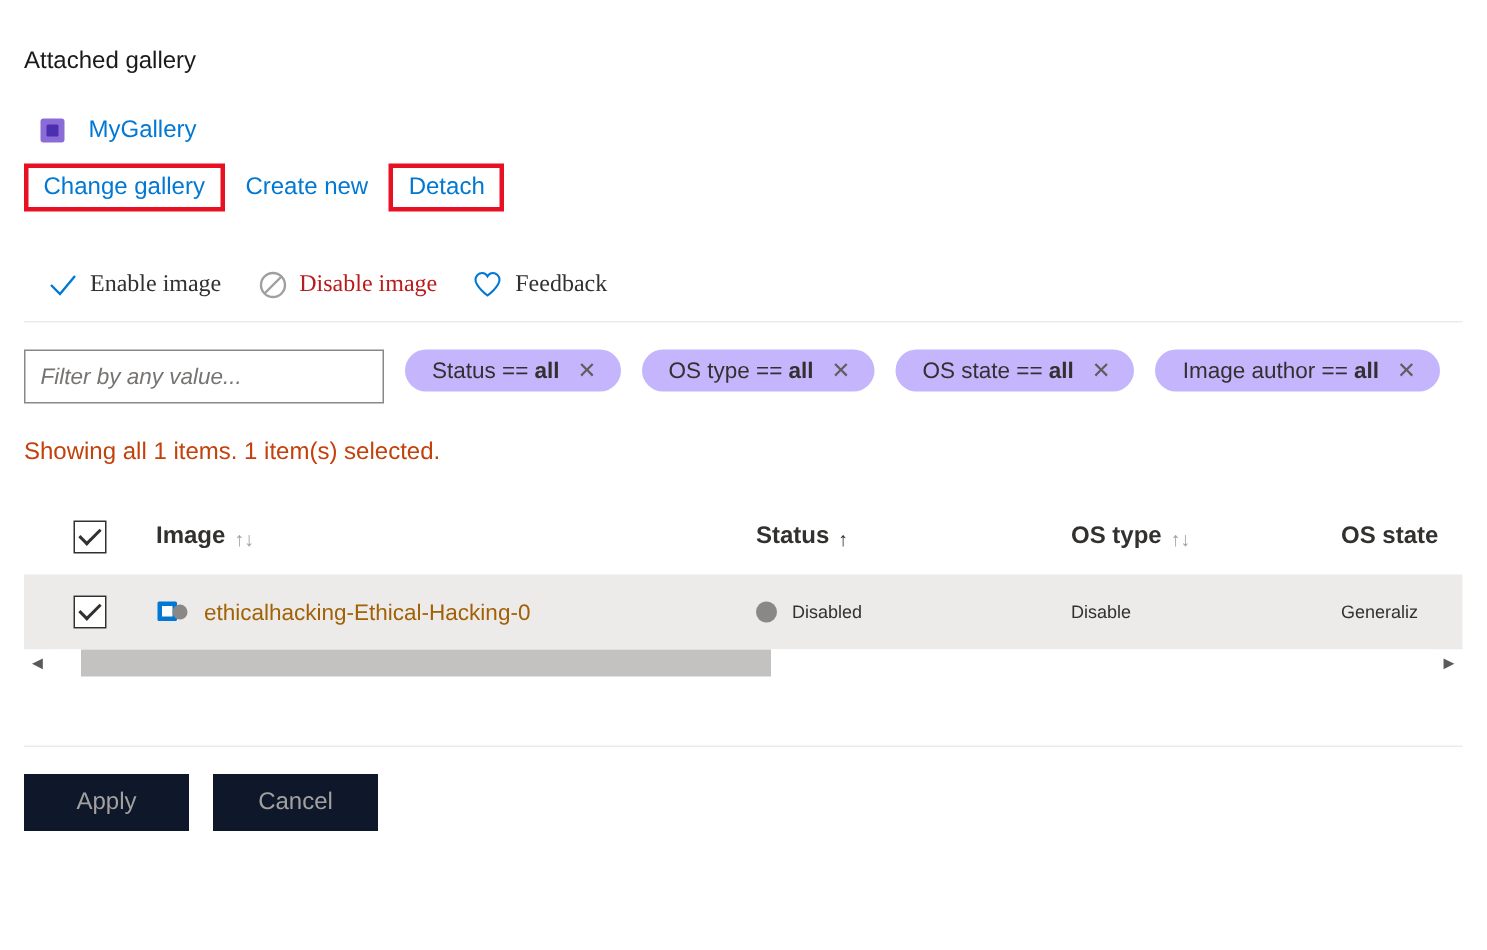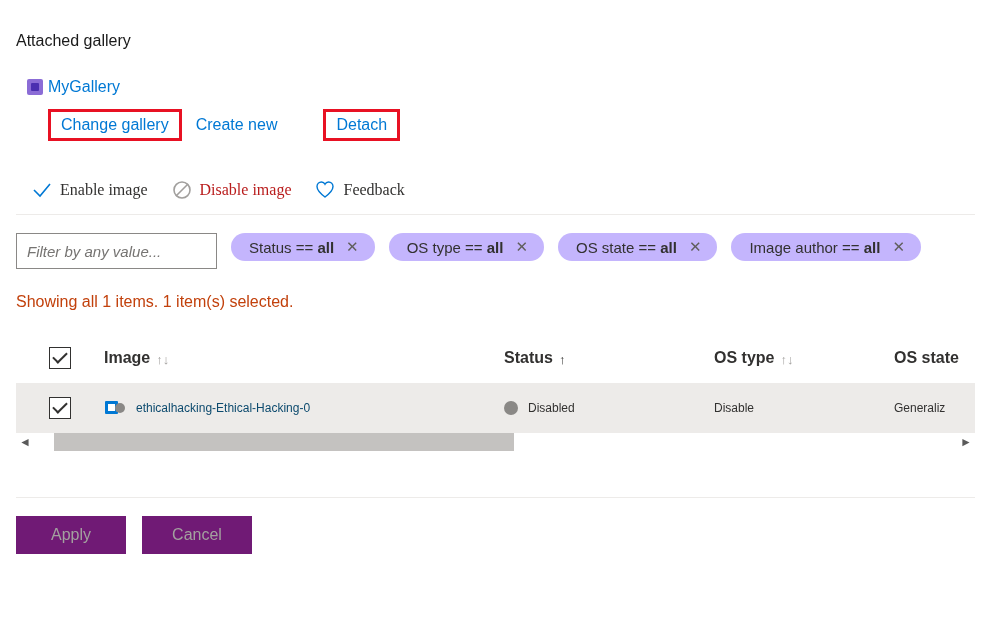--- a/index.html
+++ b/index.html
@@ -23,36 +23,35 @@
   }
   .gallery-label {
     font-size: 16px;
     color: #1a1a1a;
     padding-top: 12px;
   }
   .gallery-right { }
   .gallery-name-row {
     display: flex;
     align-items: center;
-    gap: 4px;
+    gap: 15px;
     margin-bottom: 10px;
     padding-left: 10px;
     padding-top: 12px;
   }
   .gallery-icon {
     width: 18px; height: 18px;
     display: inline-flex; align-items: center; justify-content: center;
   }
   .gallery-icon svg { width: 18px; height: 18px; }
   .gallery-name { color: #0078d4; font-size: 16px; }
   .gallery-actions { display: flex; align-items: center; gap: 10px; }
   .red-box {
     border: 3px solid #e81123;
     padding: 4px 10px;
-    margin-left: 32px;
   }
   .action-link {
     color: #0078d4;
     font-size: 16px;
     cursor: pointer;
   }
   .action-link.no-box { padding: 10px 4px; }
 
   
   .toolbar {
@@ -76,21 +75,21 @@
 
   
   .filter-row {
     display: flex;
     align-items: flex-start;
     gap: 14px;
     padding: 18px 0 10px 0;
     flex-wrap: wrap;
   }
   .filter-input {
-    width: 201px;
+    width: 240px;
     height: 36px;
     border: 1px solid #8a8886;
     padding: 0 10px;
     font-size: 15px;
     color: #323130;
     font-family: inherit;
   }
   .filter-input::placeholder { color: #767472; font-style: italic; }
   .pills-wrap { display: flex; flex-wrap: wrap; gap: 14px; max-width: 720px; }
   .pill {
@@ -154,21 +153,21 @@
     align-items: center;
     height: 50px;
     background: #edebe9;
   }
   .image-cell { display: flex; align-items: center; gap: 10px; }
   .image-icon {
     width: 22px; height: 22px;
     display: inline-flex; align-items: center; justify-content: center;
     position: relative;
   }
-  .image-link { color: #0c4a6e; font-size: 12px; cursor: pointer; }
+  .image-link { color: #a16207; font-size: 15px; cursor: pointer; }
   .status-cell { display: flex; align-items: center; gap: 10px; font-size: 16px; }
   .status-dot { width: 14px; height: 14px; border-radius: 50%; background: #8a8886; }
   .cell-text { font-size: 12px; }
 
   
   .hscroll {
     height: 18px;
     background: #ffffff;
     display: flex;
     align-items: center;
@@ -193,21 +192,21 @@
   .footer {
     margin-top: 46px;
     border-top: 1px solid #edebe9;
     padding-top: 18px;
     display: flex; gap: 16px;
   }
   .btn {
     min-width: 110px;
     height: 38px;
     border: none;
-    background: #701a75;
+    background: #0f172a;
     color: #a3a19f;
     font-size: 16px;
     font-family: inherit;
     cursor: pointer;
   }
 
   .os-state-cell { white-space: nowrap; overflow: hidden; }
 </style>
 </head>
 <body>

